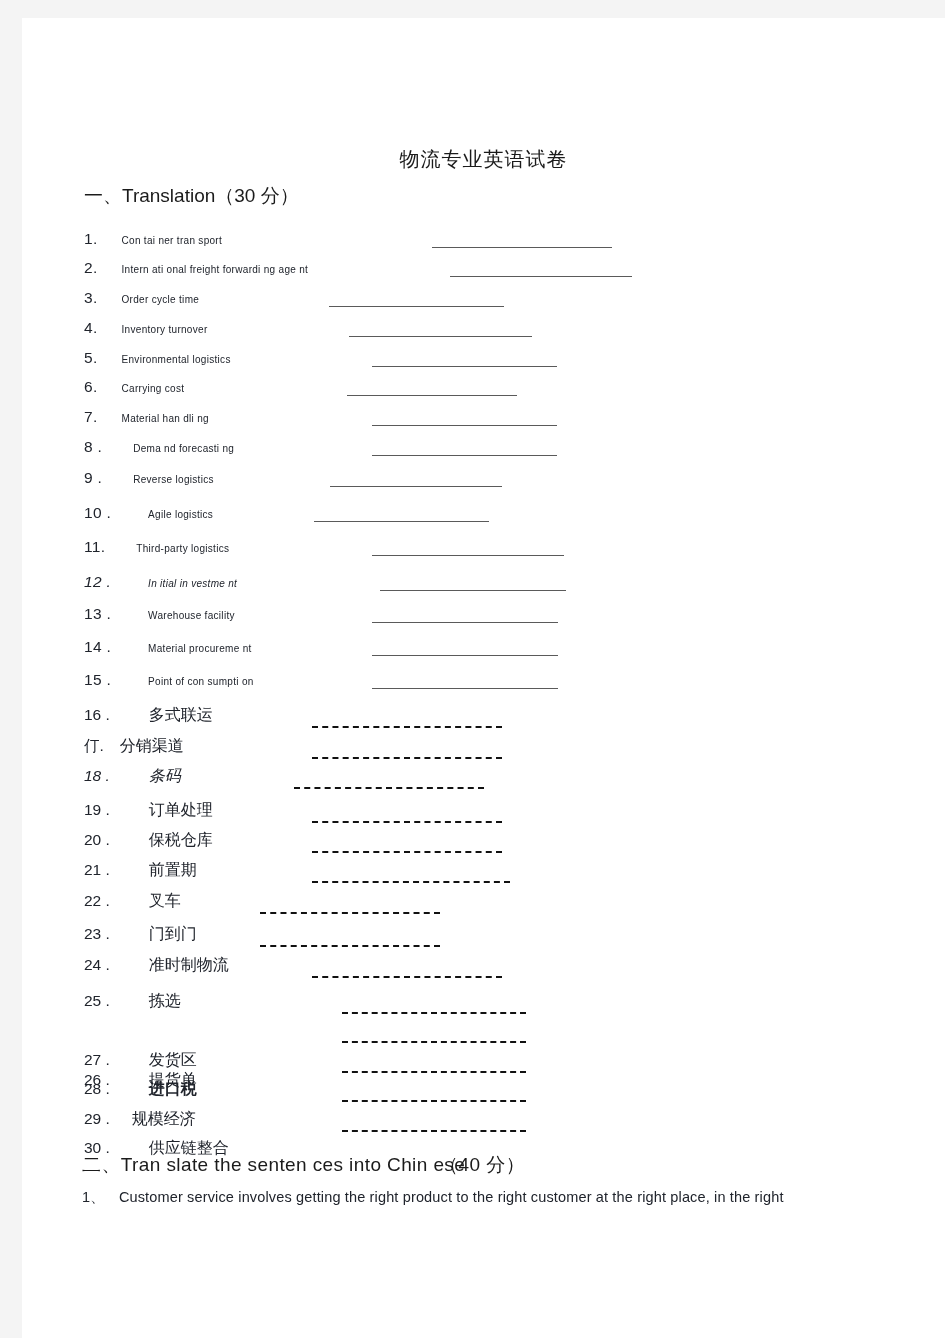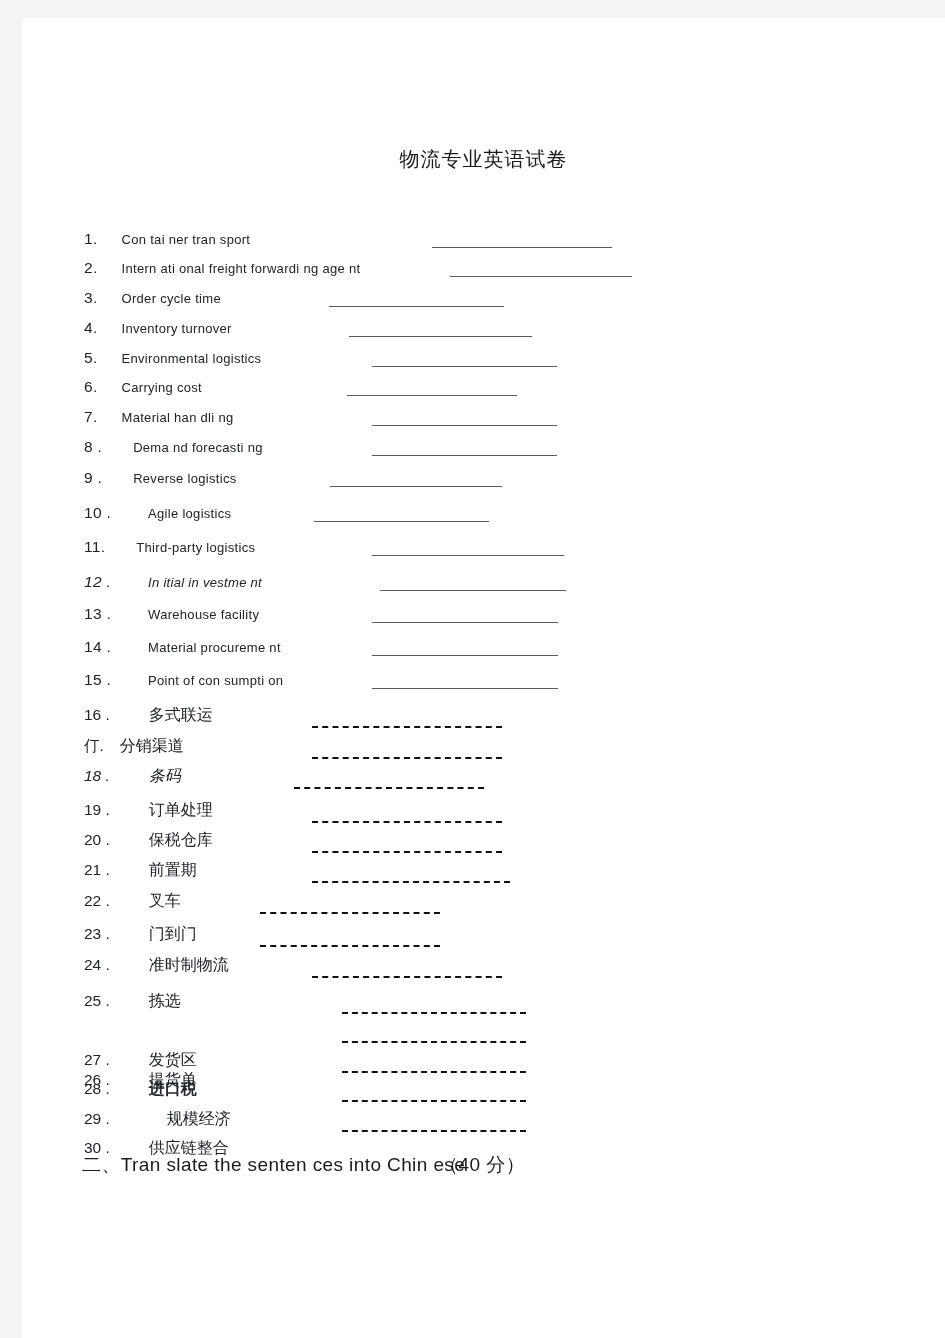--- a/index.html
+++ b/index.html
@@ -84,21 +84,21 @@
   .item {
     position: absolute;
     white-space: nowrap;
     color: #20242c;
     font-family: "Liberation Sans", sans-serif;
   }
   .item .num {
     display: inline-block;
   }
   .item .term-en {
-    font-size: 13px;
+    font-size: 10px;
     letter-spacing: 0.3px;
   }
   .item .term-cn {
     font-size: 16px;
     font-family: "DejaVu Sans", sans-serif;
   }
   .rule {
     position: absolute;
     height: 0;
     border-top: 1px solid #5a5a5a;
@@ -123,20 +123,21 @@
   .q-line .qnum { margin-right: 14px; }
 </style>
 </head>
 <body>
 
 <div class="page">
 
 
   <div class="doc-title">物流专业英语试卷</div>
 
+  <div class="section-head" id="sec1-head">一、Translation（30 分）</div>
 
   <div id="items-host">
       <div class="item" style="left: 62px; top: 212px;"><span class="num term-en" style="font-family: &quot;Liberation Sans&quot;, sans-serif; font-size: 15.5px;">1.</span><span class="term-en" style="margin-left: 24px;">Con tai ner tran sport</span></div>
       <div class="rule" style="left: 410px; top: 229px; width: 180px;"></div>
       <div class="item" style="left: 62px; top: 241px;"><span class="num term-en" style="font-family: &quot;Liberation Sans&quot;, sans-serif; font-size: 15.5px;">2.</span><span class="term-en" style="margin-left: 24px;">Intern ati onal freight forwardi ng age nt</span></div>
       <div class="rule" style="left: 428px; top: 258px; width: 182px;"></div>
       <div class="item" style="left: 62px; top: 271px;"><span class="num term-en" style="font-family: &quot;Liberation Sans&quot;, sans-serif; font-size: 15.5px;">3.</span><span class="term-en" style="margin-left: 24px;">Order cycle time</span></div>
       <div class="rule" style="left: 307px; top: 288px; width: 175px;"></div>
       <div class="item" style="left: 62px; top: 301px;"><span class="num term-en" style="font-family: &quot;Liberation Sans&quot;, sans-serif; font-size: 15.5px;">4.</span><span class="term-en" style="margin-left: 24px;">Inventory turnover</span></div>
       <div class="rule" style="left: 327px; top: 318px; width: 183px;"></div>
@@ -181,23 +182,26 @@
       <div class="item" style="left: 62px; top: 937px;"><span class="num term-cn" style="font-family: &quot;Liberation Sans&quot;, sans-serif; font-size: 15.5px;">24 .</span><span class="term-cn" style="margin-left: 39px;">准时制物流</span></div>
       <div class="dashrule" style="left: 290px; top: 958px; width: 190px;"></div>
       <div class="item" style="left: 62px; top: 973px;"><span class="num term-cn" style="font-family: &quot;Liberation Sans&quot;, sans-serif; font-size: 15.5px;">25 .</span><span class="term-cn" style="margin-left: 39px;">拣选</span></div>
       <div class="dashrule" style="left: 320px; top: 994px; width: 184px;"></div>
       <div class="item" style="left: 62px; top: 1052px;"><span class="num term-cn" style="font-family: &quot;Liberation Sans&quot;, sans-serif; font-size: 15.5px;">26 .</span><span class="term-cn" style="margin-left: 39px;">提货单</span></div>
       <div class="dashrule" style="left: 320px; top: 1023px; width: 184px;"></div>
       <div class="item" style="left: 62px; top: 1032px;"><span class="num term-cn" style="font-family: &quot;Liberation Sans&quot;, sans-serif; font-size: 15.5px;">27 .</span><span class="term-cn" style="margin-left: 39px;">发货区</span></div>
       <div class="dashrule" style="left: 320px; top: 1053px; width: 184px;"></div>
       <div class="item" style="left: 62px; top: 1061px;"><span class="num term-cn" style="font-family: &quot;Liberation Sans&quot;, sans-serif; font-size: 15.5px;">28 .</span><span class="term-cn" style="margin-left: 39px; font-weight: bold;">进口税</span></div>
       <div class="dashrule" style="left: 320px; top: 1082px; width: 184px;"></div>
-      <div class="item" style="left: 62px; top: 1091px;"><span class="num term-cn" style="font-family: &quot;Liberation Sans&quot;, sans-serif; font-size: 15.5px;">29 .</span><span class="term-cn" style="margin-left: 57px; text-align: center;">规模经济</span></div>
+      <div class="item" style="left: 62px; top: 1091px;"><span class="num term-cn" style="font-family: &quot;Liberation Sans&quot;, sans-serif; font-size: 15.5px;">29 .</span><span class="term-cn" style="margin-left: 22px; text-align: center;">规模经济</span></div>
       <div class="dashrule" style="left: 320px; top: 1112px; width: 184px;"></div>
       <div class="item" style="left: 62px; top: 1120px;"><span class="num term-cn" style="font-family: &quot;Liberation Sans&quot;, sans-serif; font-size: 15.5px;">30 .</span><span class="term-cn" style="margin-left: 39px;">供应链整合</span></div>
     </div>
 
   <div class="section-head" id="sec2-head">
     <span>二、Tran slate the senten ces into Chin ese</span><span class="sec2-overlap">（40 分）</span>
   </div>
 
+  <div class="q-line">
+    <span class="qnum">1、</span><span>Customer service involves getting the right product to the right customer at the right place, in the right</span>
+  </div>
 
 </div>
 
 </body></html>

